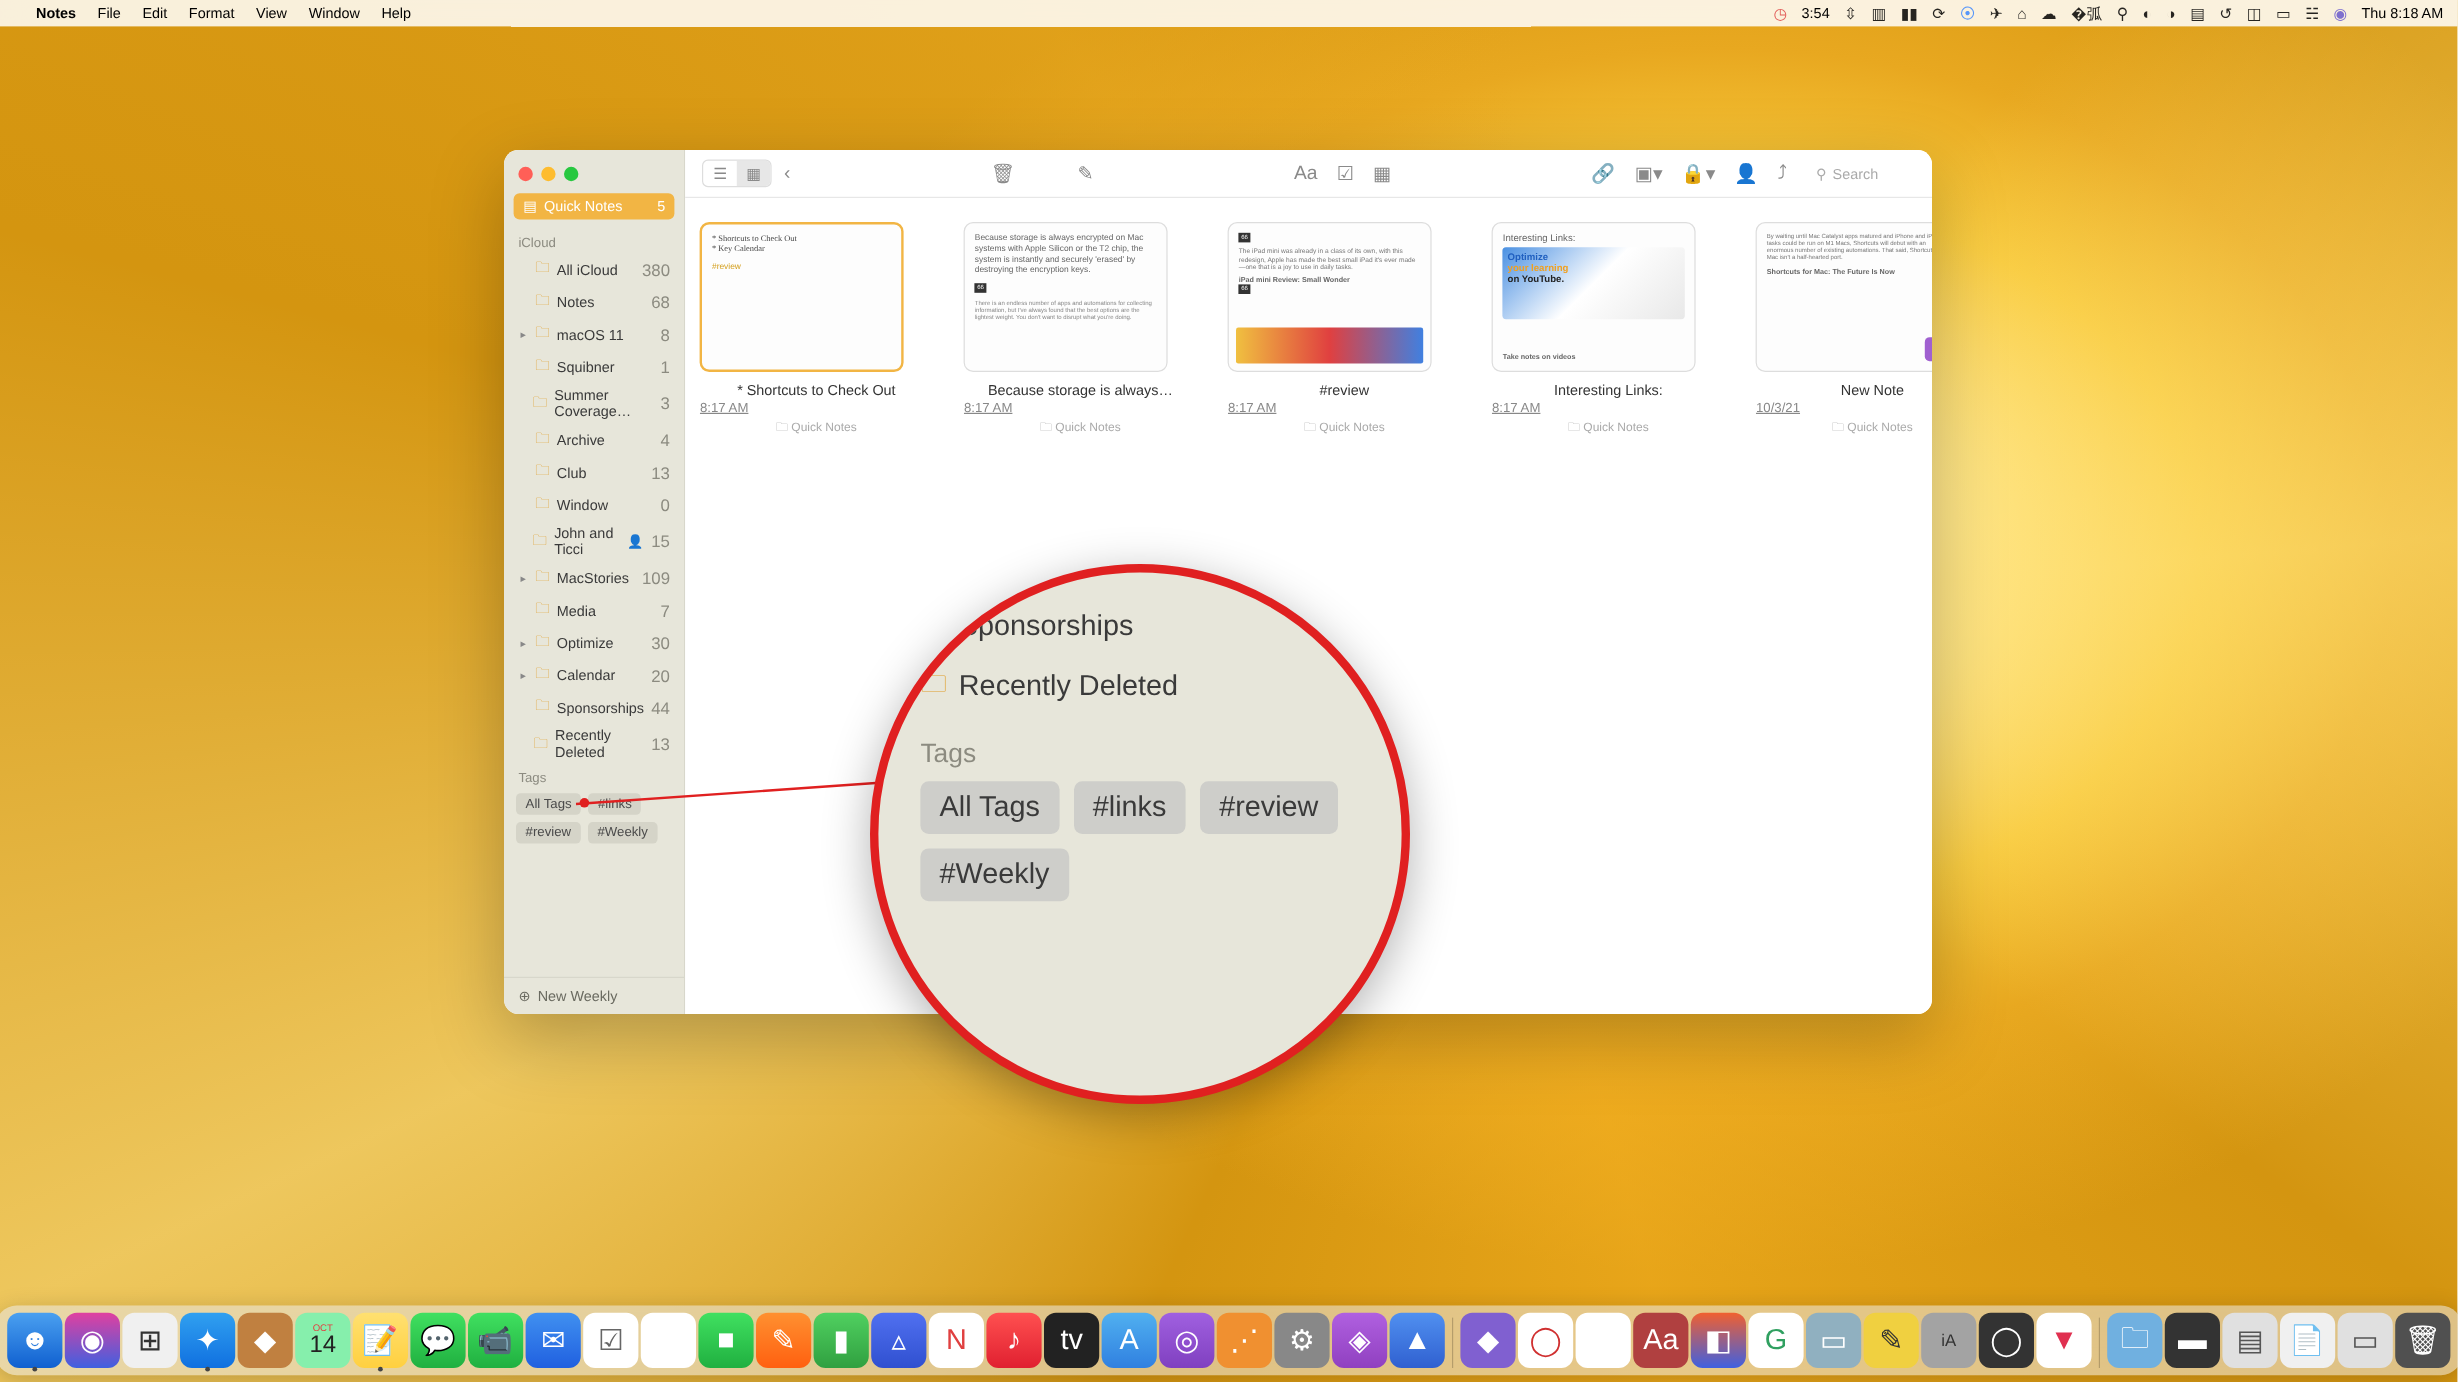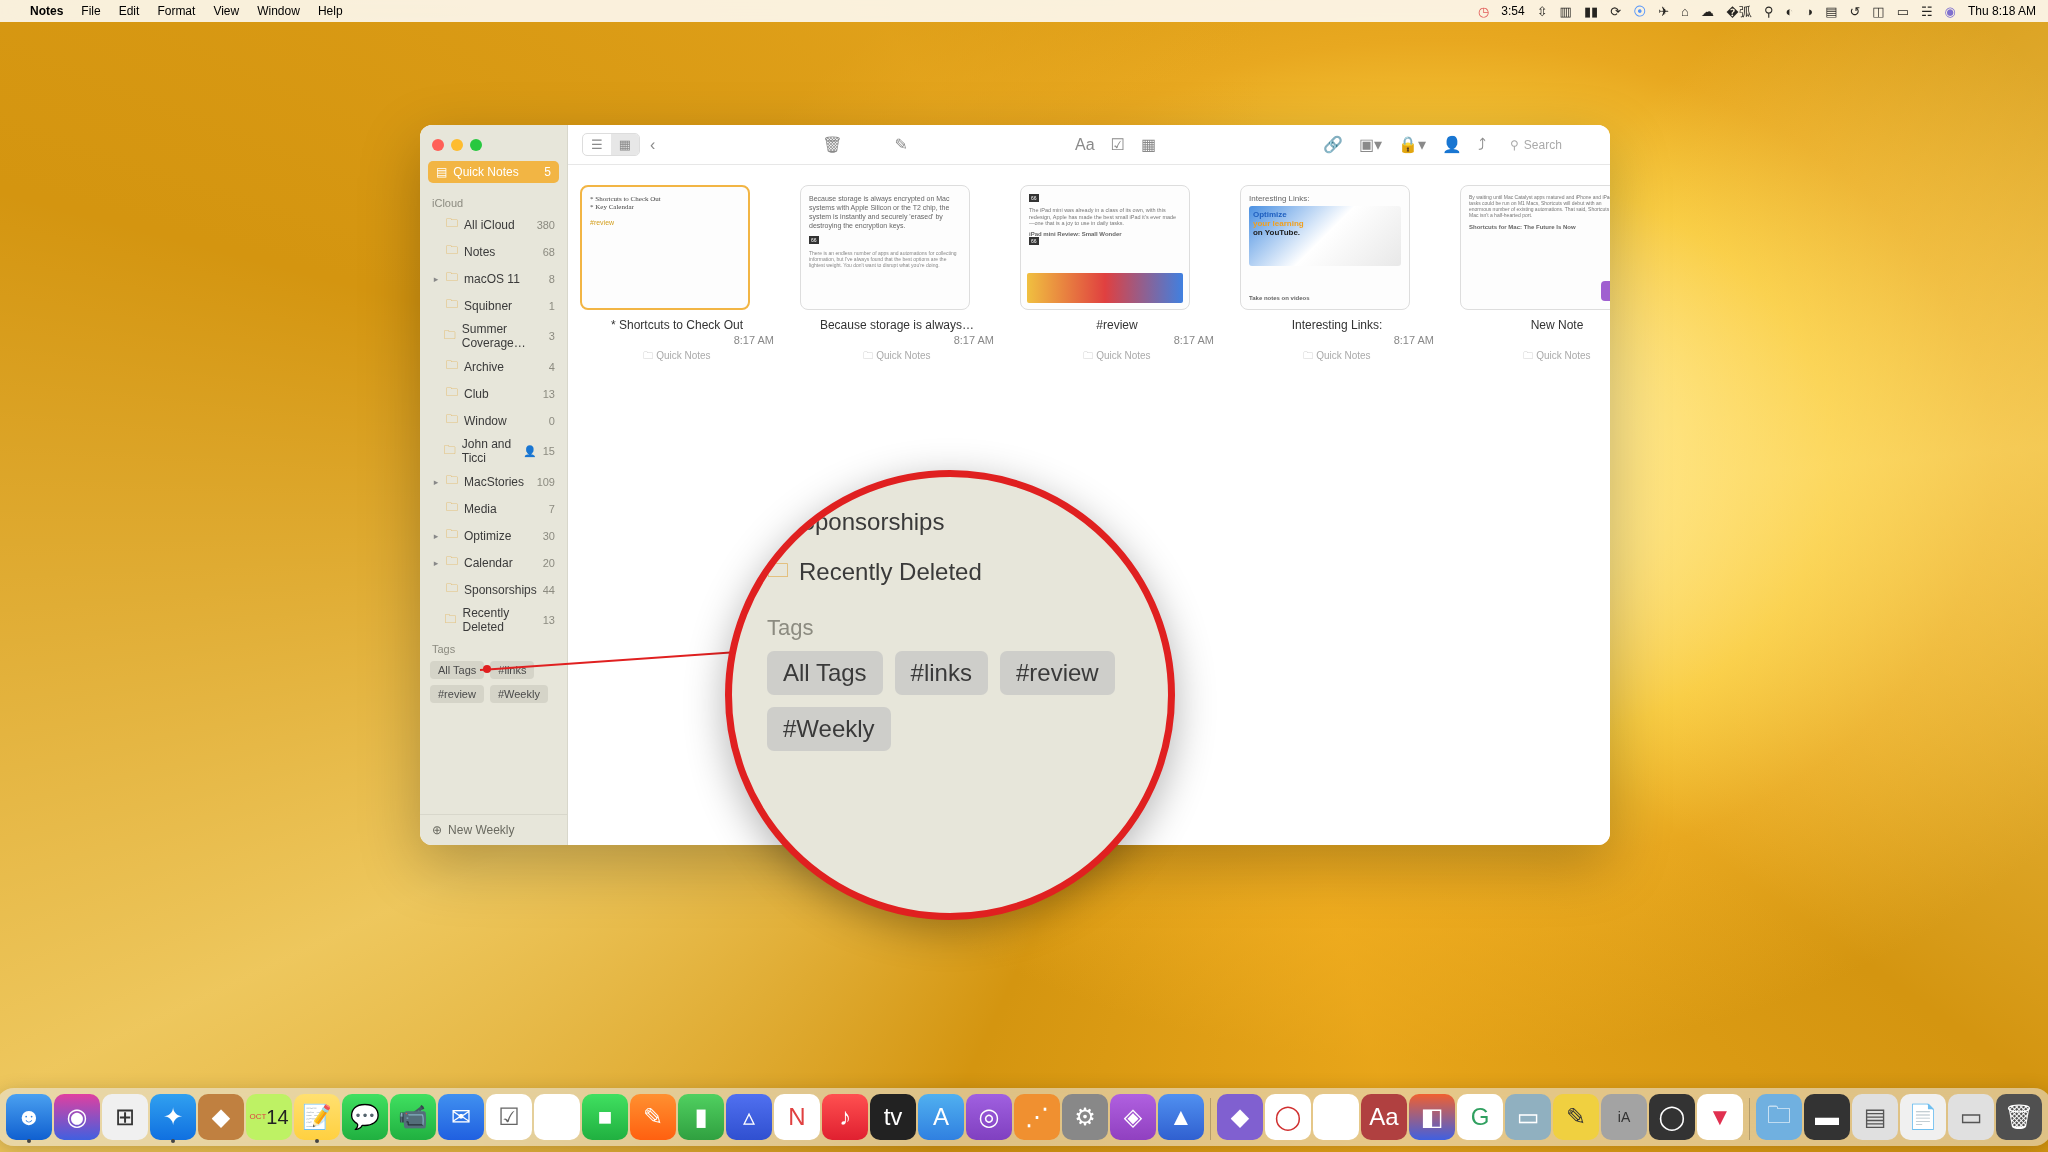--- a/index.html
+++ b/index.html
@@ -48,21 +48,21 @@
   padding: 4px 8px; display: flex; align-items: center; gap: 6px; font-size: 12px;
 }
 .side-select .cnt { margin-left: auto; color: #fff; }
 
 .section-label { color: #8c8b80; font-size: 11px; padding: 6px 12px 2px; }
 .folder-row {
   display: flex; align-items: center; padding: 3px 12px; gap: 6px; color: #3a3a3a;
 }
 .folder-row .disclosure { width: 8px; text-align: center; color: #888; font-size: 9px; }
 .folder-row .ficon { color: #e0a030; font-size: 12px; }
-.folder-row .cnt { margin-left: auto; color: #8c8b80; font-size: 11px; }
+.folder-row .cnt { margin-left: auto; color: #8c8b80; font-size: 14px; }
 .folder-row .shared { color: #8c8b80; font-size: 11px; }
 
 .tags-area { padding: 4px 10px; display: flex; flex-wrap: wrap; gap: 6px; }
 .tag-chip {
   background: #d5d4c8; color: #4a4a4a; border-radius: 4px; padding: 3px 8px;
   font-size: 11px;
 }
 
 .new-folder { margin-top: auto; padding: 8px 12px; color: #6a6a60; font-size: 12px; display: flex; align-items: center; gap: 6px; border-top: 1px solid #d8d7cb; }
 
@@ -81,21 +81,21 @@
 
 .grid { padding: 20px 12px; display: flex; gap: 26px; }
 .card { width: 194px; }
 .thumb {
   width: 170px; height: 125px; border: 1px solid #ddd; border-radius: 8px;
   background: #fdfdfd; padding: 8px; font-size: 6px; color: #666; overflow: hidden;
   position: relative;
 }
 .thumb.sel { border: 2px solid #f2b544; }
 .card .title { text-align: center; font-size: 12px; color: #333; margin-top: 8px; white-space: nowrap; overflow: hidden; text-overflow: ellipsis; }
-.card .time { text-align: right; font-size: 11px; color: #888; margin-top: 2px; }
+.card .time { text-align: left; font-size: 11px; color: #888; margin-top: 2px; text-decoration: underline; }
 .card .loc { text-align: center; font-size: 10px; color: #aaa; margin-top: 2px; }
 
 
 .magnifier {
   position: absolute; left: 725px; top: 470px; width: 450px; height: 450px;
   border: 7px solid #e02020; border-radius: 50%; background: #e7e6da;
   overflow: hidden; box-shadow: 0 10px 40px rgba(0,0,0,0.3);
 }
 .mag-inner { position: absolute; top: 20px; left: 35px; right: 20px; }
 .mag-row { display: flex; align-items: center; gap: 10px; padding: 6px 0; font-size: 24px; color: #3a3a3a; }
@@ -393,21 +393,21 @@
       </div>
   </div>
 </div>
 
 <div class="dock">
   <div class="app" style="background:linear-gradient(#4aa0f0,#1060d0)">☻<span class="dot"></span></div>
   <div class="app" style="background:linear-gradient(#e040a0,#4060e0)">◉</div>
   <div class="app" style="background:#f0f0f0;color:#333">⊞</div>
   <div class="app" style="background:linear-gradient(#30a0f0,#1070e0)">✦<span class="dot"></span></div>
   <div class="app" style="background:#c08040">◆</div>
-  <div class="app" style="background:#bef264;color:#e04040;font-size:10px;text-align:right;line-height:1;flex-direction:row">
+  <div class="app" style="background:#86efac;color:#e04040;font-size:10px;text-align:right;line-height:1;flex-direction:column">
     <span style="font-size:8px;color:#e04040">OCT</span>
     <span style="font-size:20px;color:#222;font-weight:500">14</span>
   </div>
   <div class="app" style="background:linear-gradient(#ffe070,#ffd040);color:#9a7020">📝<span class="dot"></span></div>
   <div class="app" style="background:linear-gradient(#40e060,#20b040)">💬</div>
   <div class="app" style="background:linear-gradient(#40e060,#20b040)">📹</div>
   <div class="app" style="background:linear-gradient(#4090f0,#2060e0)">✉</div>
   <div class="app" style="background:#fff;color:#666">☑</div>
   <div class="app" style="background:#fff">❀</div>
   <div class="app" style="background:linear-gradient(#40e060,#20b040)">■</div>

